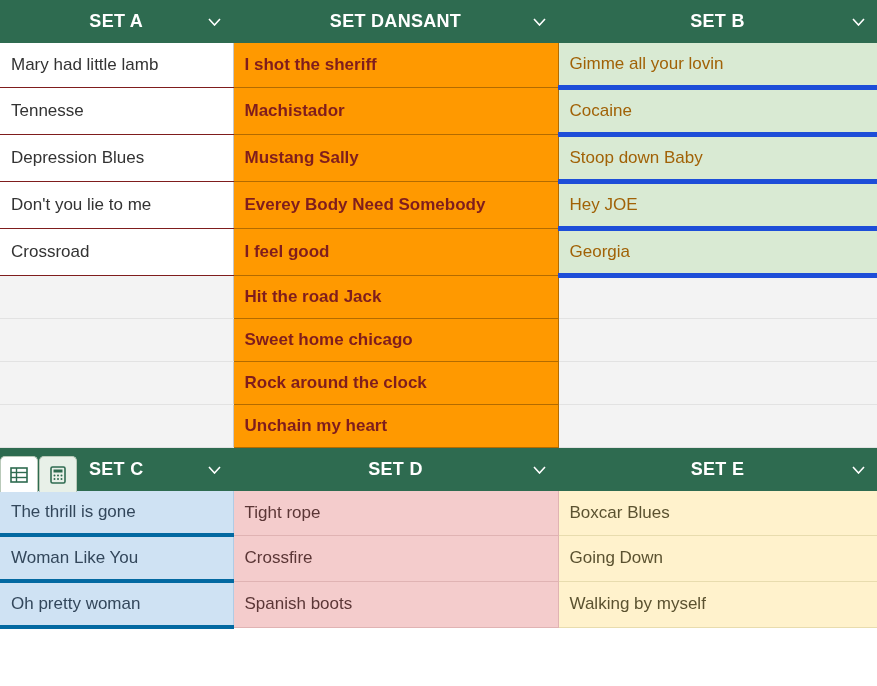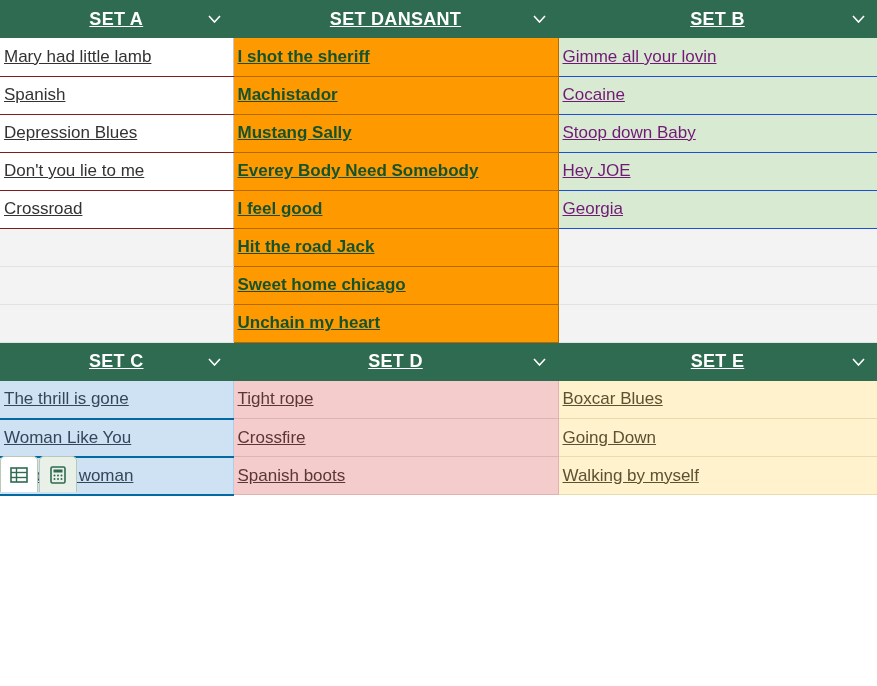--- a/index.html
+++ b/index.html
@@ -18,23 +18,22 @@
     height: 686px;
   }
 
   
   table.grid {
     border-collapse: collapse;
     table-layout: fixed;
     width: 877px;
   }
   table.grid td, table.grid th {
-    padding: 4px;
+    padding: 11px;
     margin: 16px;
-    text-decoration: underline;
   }
 
   .hdr {
     background: #2e6b50;
     color: #ffffff;
     font-size: 18px;
     font-weight: bold;
     height: 38px;
     text-align: center;
     position: relative;
@@ -59,25 +58,25 @@
     padding: 0 8px;
     vertical-align: middle;
     white-space: nowrap;
     overflow: hidden;
     text-overflow: ellipsis;
   }
 
   
   .colA  { background: #ffffff;  color: #333333; border-bottom: 1px solid #7f1d1d; border-right: 1px solid #c8c8c8; }
   .colA.blank { background: #f3f3f3; border-bottom: 1px solid #e2e2e2; }
-  .colDan { background: #ff9900; color: #14532d; font-weight: bold; border-bottom: 1px solid #b36b00; border-right: 1px solid #b36b00; font-style: normal; }
-  .colB  { background: #d9ead3; color: #701a75; border-bottom: 1px solid #1d4ed8; border-right: 1px solid #bcd5b3; }
+  .colDan { background: #ff9900; color: #7f1d1d; font-weight: bold; border-bottom: 1px solid #b36b00; border-right: 1px solid #b36b00; font-style: normal; }
+  .colB  { background: #d9ead3; color: #a16207; border-bottom: 5px solid #1d4ed8; border-right: 1px solid #bcd5b3; }
   .colB.blank { background: #f3f3f3; border-bottom: 1px solid #e2e2e2; border-right: 1px solid #e2e2e2; color: transparent; }
 
-  .colC  { background: #cfe2f3; color: #33475b; border-bottom: 2px solid #0369a1; border-right: 1px solid #b0cce6; }
+  .colC  { background: #cfe2f3; color: #33475b; border-bottom: 4px solid #0369a1; border-right: 1px solid #b0cce6; }
   .colD  { background: #f4cccc; color: #5b3636; border-bottom: 1px solid #e0b3b3; border-right: 1px solid #e0b3b3; }
   .colE  { background: #fff2cc; color: #5b5230; border-bottom: 1px solid #e8dcae; border-right: 1px solid #e8dcae; }
 
   
   .w1 { width: 233px; }
   .w2 { width: 325px; }
   .w3 { width: 319px; }
 
   
   .tabstrip {
@@ -147,21 +146,21 @@
         </th>
       </tr>
     </thead>
     <tbody>
       <tr>
         <td class="cell colA">Mary had little  lamb</td>
         <td class="cell colDan">I shot the sheriff</td>
         <td class="cell colB">Gimme all your lovin</td>
       </tr>
       <tr>
-        <td class="cell colA">Spanish</td>
+        <td class="cell colA">Tennesse</td>
         <td class="cell colDan">Machistador</td>
         <td class="cell colB">Cocaine</td>
       </tr>
       <tr>
         <td class="cell colA">Depression Blues</td>
         <td class="cell colDan">Mustang Sally</td>
         <td class="cell colB">Stoop down Baby</td>
       </tr>
       <tr>
         <td class="cell colA">Don't you lie to me</td>
@@ -174,20 +173,25 @@
         <td class="cell colB">Georgia</td>
       </tr>
       <tr>
         <td class="cell colA blank"></td>
         <td class="cell colDan">Hit the road Jack</td>
         <td class="cell colB blank"></td>
       </tr>
       <tr>
         <td class="cell colA blank"></td>
         <td class="cell colDan">Sweet home chicago</td>
+        <td class="cell colB blank"></td>
+      </tr>
+      <tr>
+        <td class="cell colA blank"></td>
+        <td class="cell colDan">Rock around the clock</td>
         <td class="cell colB blank"></td>
       </tr>
       <tr>
         <td class="cell colA blank"></td>
         <td class="cell colDan">Unchain my heart</td>
         <td class="cell colB blank"></td>
       </tr>
     </tbody>
   </table>
 

